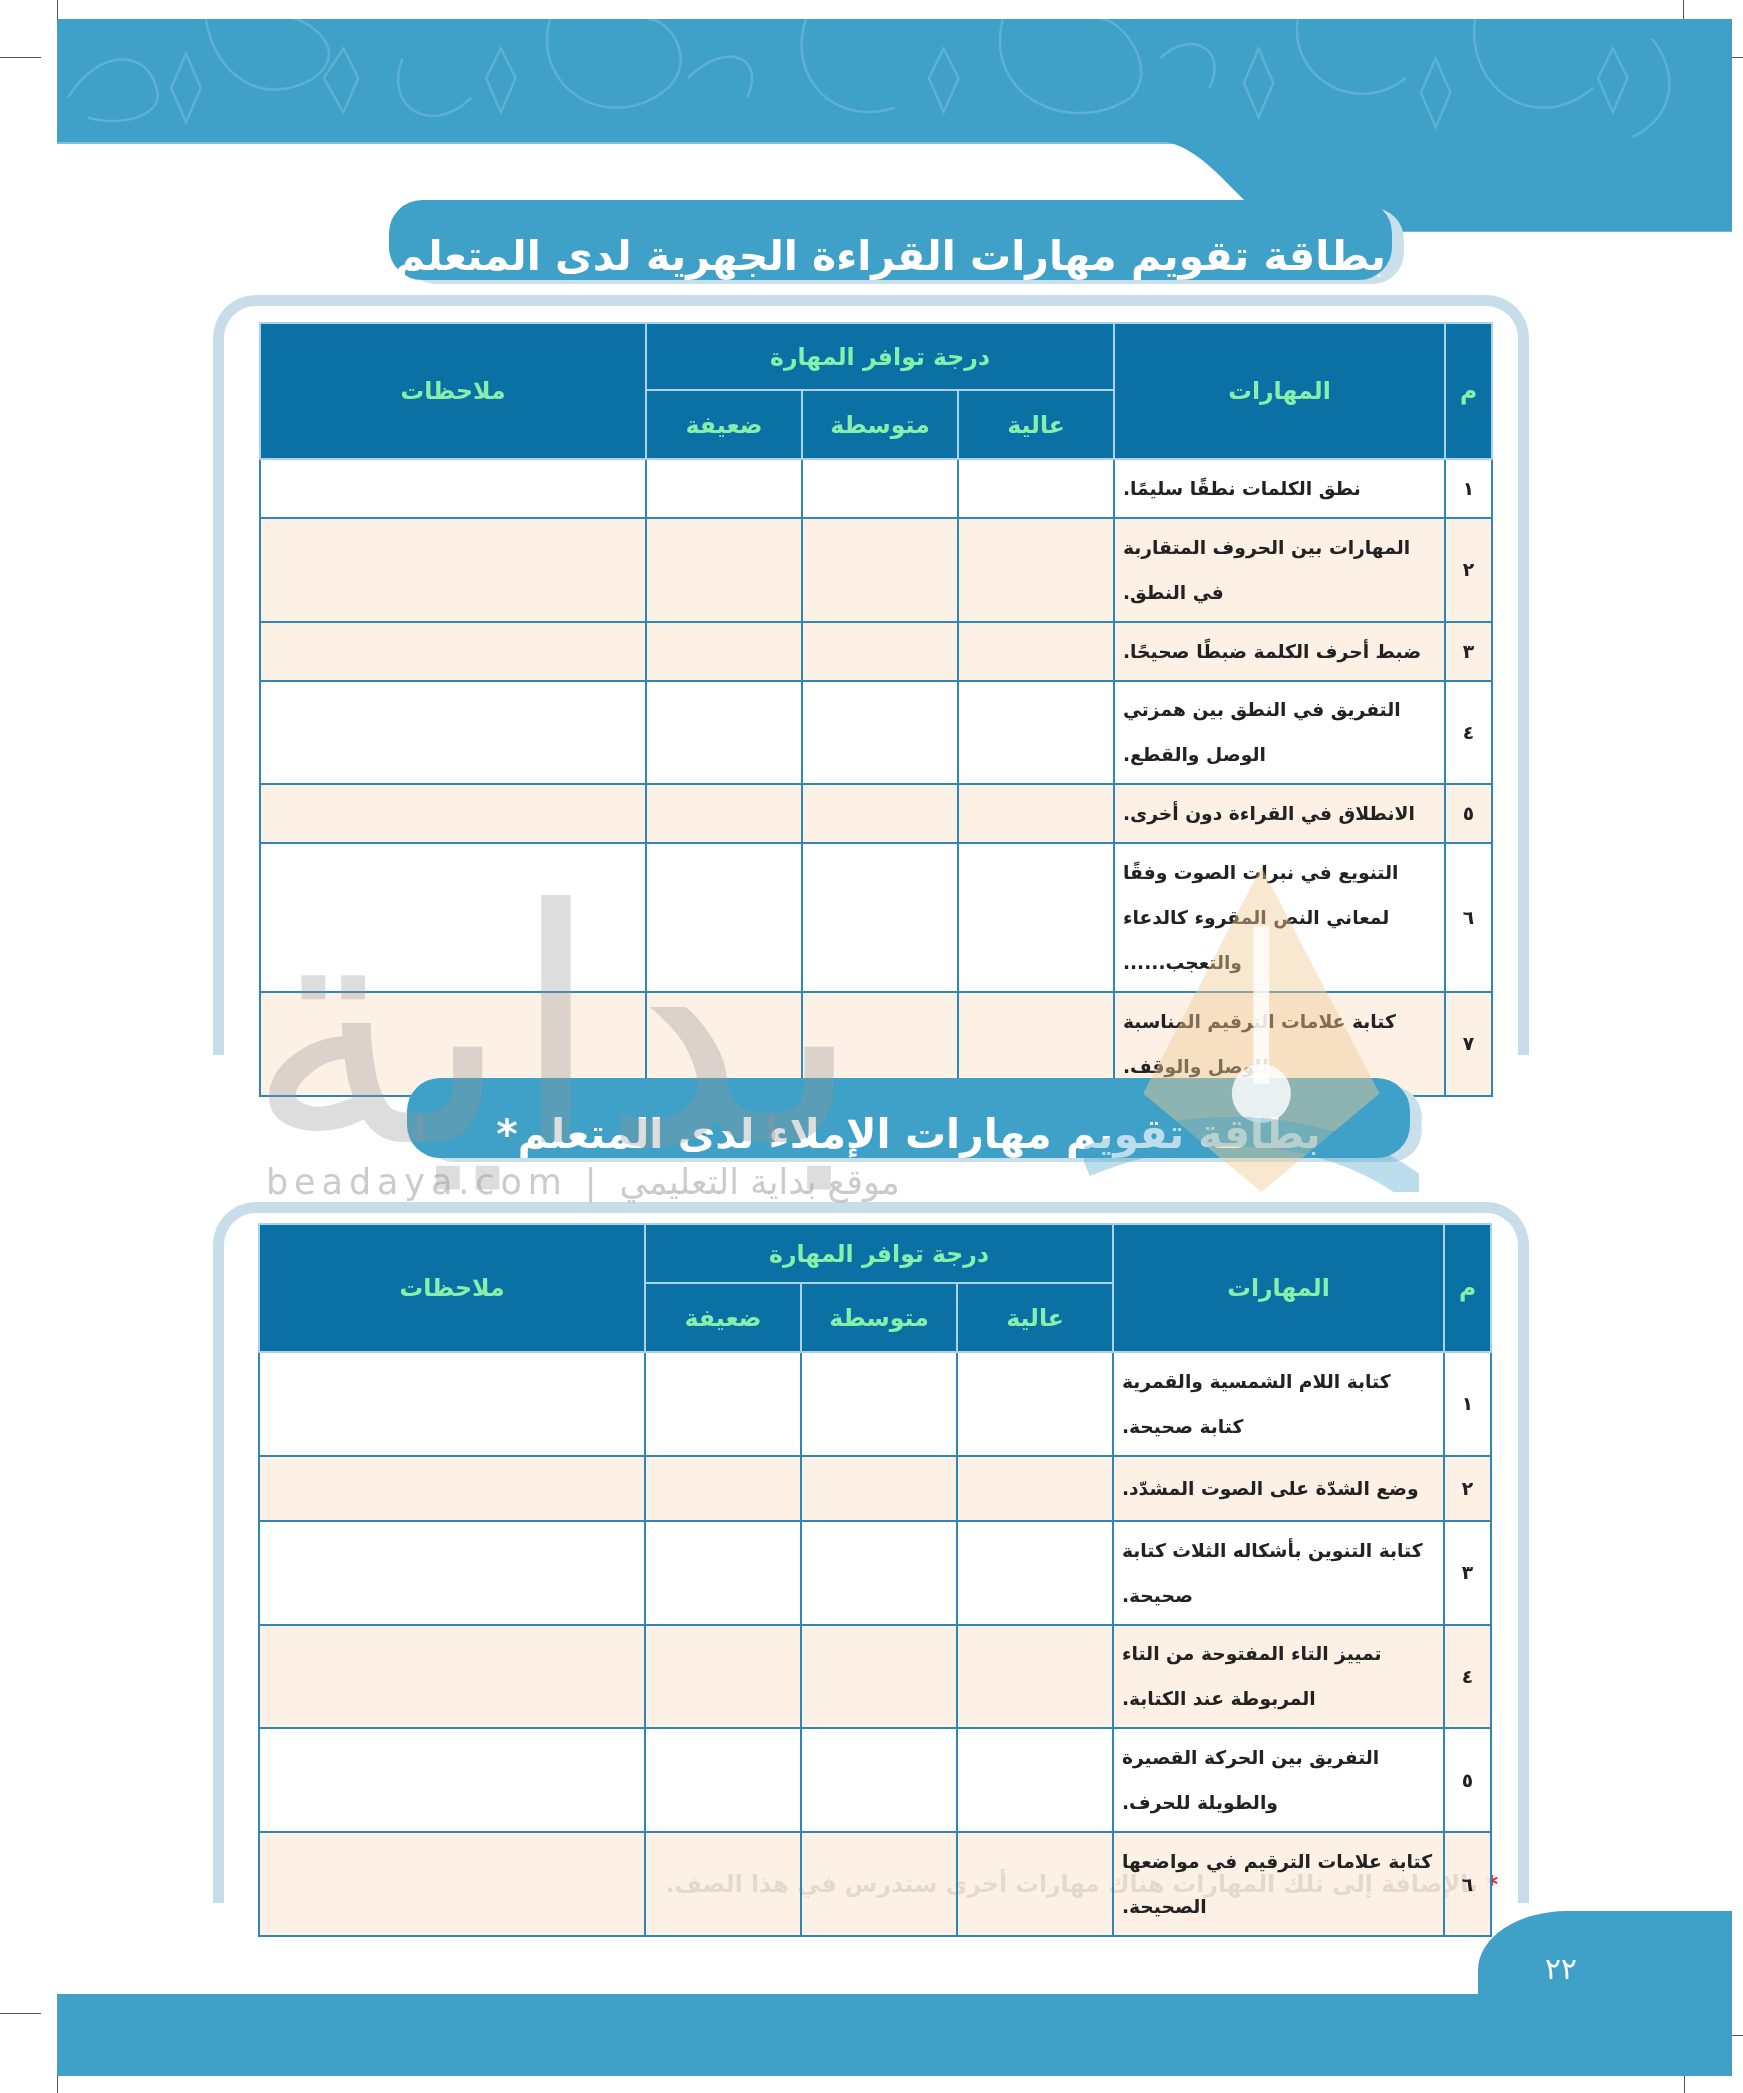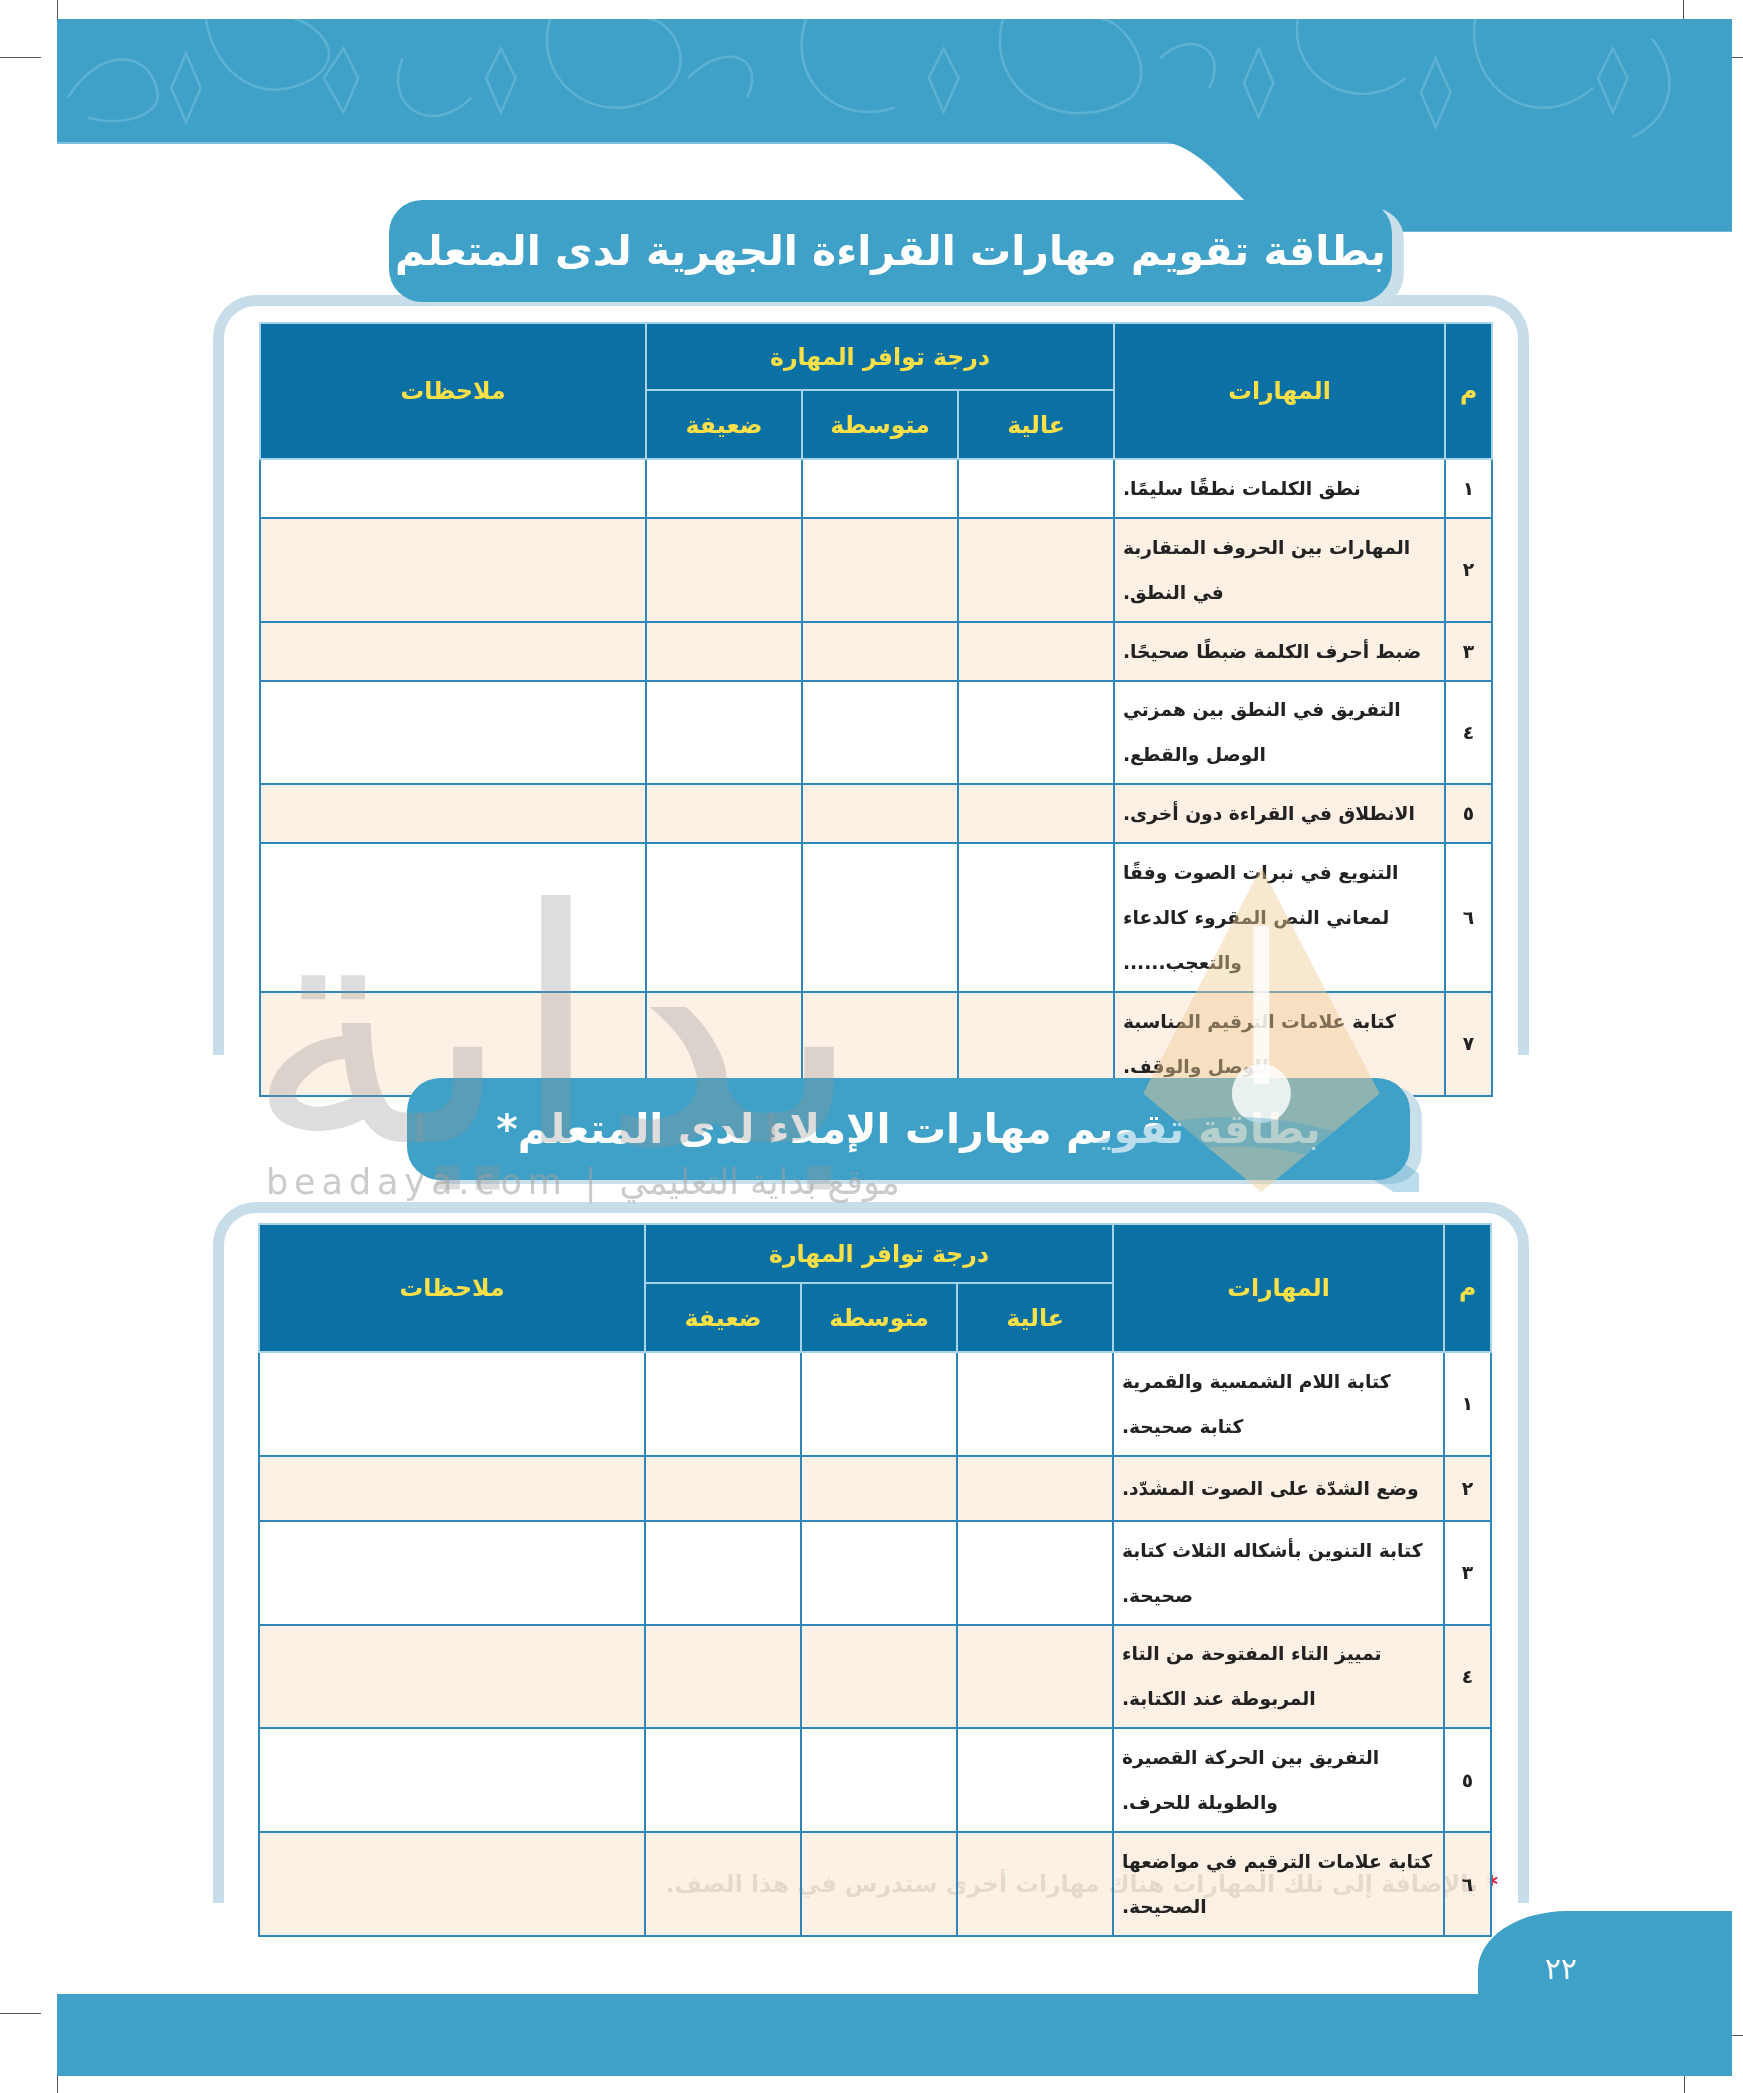--- a/index.html
+++ b/index.html
@@ -17,43 +17,43 @@
     border-bottom: 2px solid #7cc0dc;
     overflow: hidden;
   }
   .top-banner svg { position: absolute; left: 0; top: 0; }
   .banner-tail {
     position: absolute; left: 1133px; top: 138px; width: 599px; height: 94px;
     overflow: hidden;
   }
   
   .title-pill {
-    position: absolute; height: 102px;
+    position: absolute; height: 80px;
     background: #3fa1c8; color: #fff;
     border-radius: 33px;
-    display: flex; align-items: center; justify-content: center;
+    display: flex; align-items: flex-end; justify-content: center;
     font-weight: bold; font-size: 41px;
     direction: rtl; z-index: 3;
     box-shadow: 13.8px 5.9px 0 -2px #c9dfea;
   }
   
   .card-frame {
     position: absolute;
     border: 11.8px solid #c7dde9;
     border-bottom: none;
     border-radius: 43px 43px 0 0;
     z-index: 1;
   }
   table.skills {
     position: absolute; border-collapse: collapse; direction: rtl;
     z-index: 2; table-layout: fixed;
     font-family: "DejaVu Sans", sans-serif;
   }
   table.skills th {
-    background: #0b70a4; color: #fde047; font-weight: bold; font-size: 23.6px;
+    background: #0b70a4; color: #86efac; font-weight: bold; font-size: 23.6px;
     border: 2px solid #a9d3e8; text-align: center; padding: 11px;
   }
   table.skills td {
     border: 2px solid #2f86b8; font-size: 18.7px; font-weight: bold;
     color: #222; padding: 0;
   }
   table.skills tr.alt td { background: rgba(253, 238, 226, 0.9); }
   table.skills tr.plain td { background: rgba(255,255,255,0.85); }
   td.num { text-align: center; font-size: 17.7px; }
   td.skill { text-align: left; padding: 5.9px 9.9px 5.9px 7.9px !important; line-height: 45px; }

